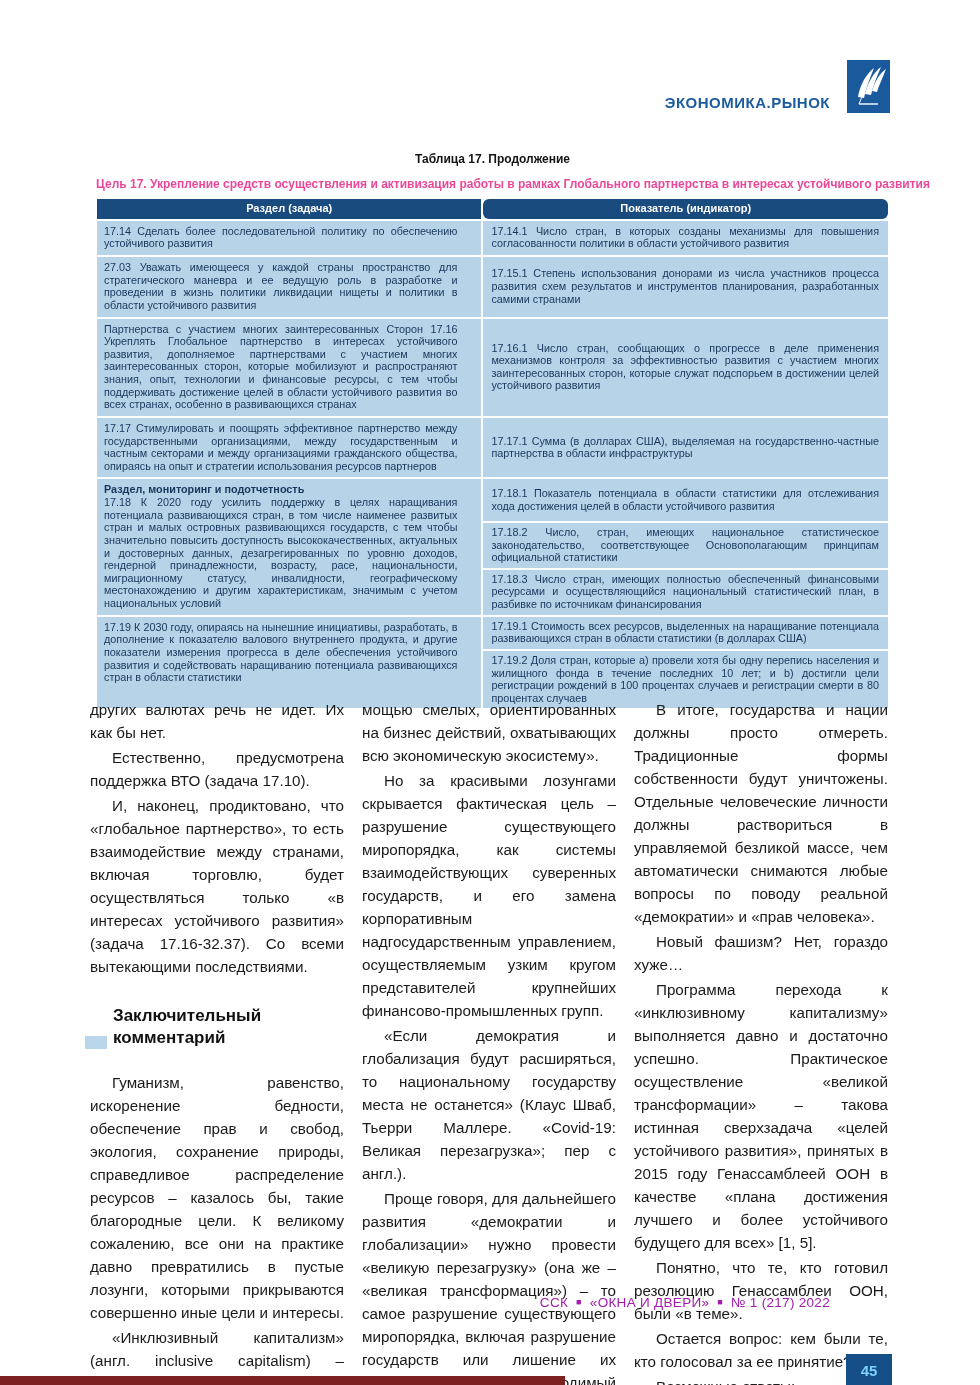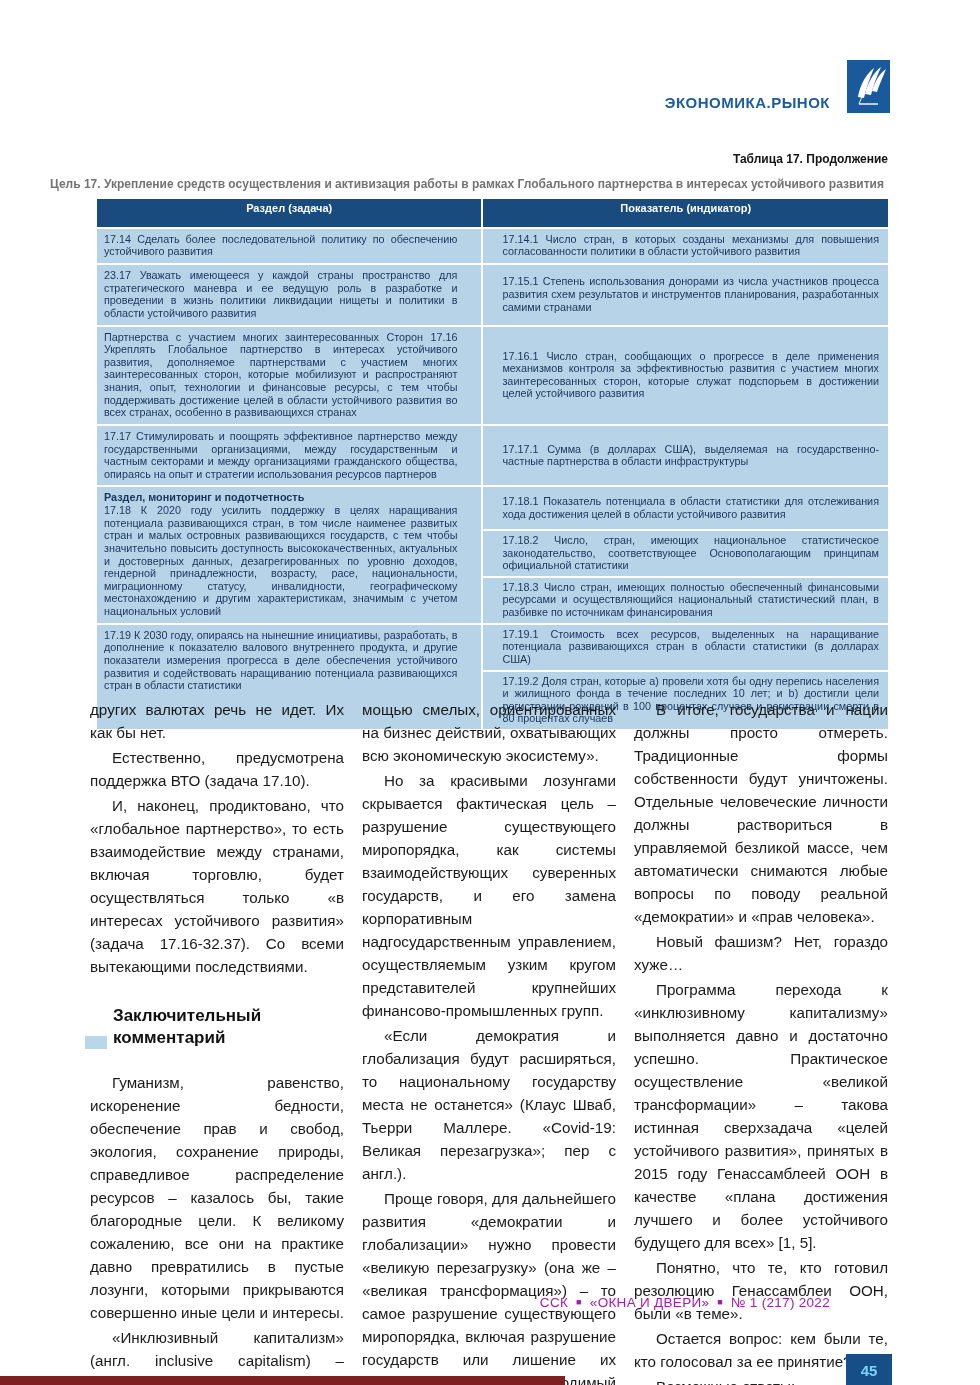--- a/index.html
+++ b/index.html
@@ -5,37 +5,37 @@
   html,body{margin:0;padding:0;}
   body{width:980px;height:1385px;background:#fff;font-family:"Liberation Sans",sans-serif;}
   .page{position:relative;width:980px;height:1385px;background:#ffffff;overflow:hidden;}
 
   
   .header-section{position:absolute;top:94px;right:150px;font-size:15px;font-weight:bold;
     letter-spacing:0.5px;color:#1c5c9e;text-align:right;}
   .header-logo{position:absolute;top:60px;right:90px;width:43px;height:53px;}
 
   
-  .table-caption{position:absolute;top:152px;left:97px;width:791px;text-align:right;
+  .table-caption{position:absolute;top:152px;left:97px;width:791px;text-align:center;
     font-size:12px;font-weight:bold;color:#141414;}
-  .goal-title{position:absolute;top:177px;left:50px;width:880px;text-align:left;
-    font-size:12px;font-weight:bold;color:#737373;}
+  .goal-title{position:absolute;top:177px;left:50px;width:880px;text-align:right;
+    font-size:12px;font-weight:bold;color:#ec4899;}
 
   
   .sdg-table{position:absolute;top:199px;left:97px;width:791px;font-size:10.8px;
     line-height:1.17;color:#17365c;}
   .thead{display:flex;gap:2px;margin-bottom:2px;}
   .th{background:#1a4b7e;color:#ffffff;font-weight:bold;text-align:center;
-    padding:3px 0 12px;font-size:11px;}
+    padding:3px 0 4px;font-size:11px;}
   .th.l{width:48.6%;}
-  .th.r{flex:1;}
+  .th.r{flex:1;border-radius:6px;}
   .trow{display:flex;gap:2px;margin-bottom:2px;align-items:stretch;}
   .tl{width:48.6%;background:#b7d3e7;padding:4px 24px 5px 7px;text-align:justify;box-sizing:border-box;}
   .tr{flex:1;display:flex;flex-direction:column;gap:2px;}
-  .ic{background:#b7d3e7;padding:3px 9px 4px 19px;flex:1;display:flex;flex-direction:column;
+  .ic{background:#b7d3e7;padding:3px 9px 4px 8px;flex:1;display:flex;flex-direction:column;
     justify-content:center;text-align:justify;box-sizing:border-box;}
   .cell-heading{font-weight:bold;}
 
   
   .article{position:absolute;top:696px;left:88px;width:804px;display:flex;gap:14px;
     font-size:15.2px;line-height:23px;color:#1a1a1a;}
   .col{width:258px;text-align:justify;}
   .col p{margin:2px;}
   p.ind{text-indent:22px;}
   .sec-heading{font-weight:bold;font-size:17px;line-height:22px;margin:27px 0 22px;
@@ -77,21 +77,21 @@
     </div>
 
     <div class="trow">
       <div class="tl">17.14 Сделать более последовательной политику по обеспечению устойчивого развития</div>
       <div class="tr">
           <div class="ic">17.14.1 Число стран, в которых созданы механизмы для повышения согласованности политики в области устойчивого развития</div>
         </div>
     </div>
 
     <div class="trow">
-      <div class="tl">23.17 Уважать имеющееся у каждой страны пространство для стратегического маневра и ее ведущую роль в разработке и проведении в жизнь политики ликвидации нищеты и политики в области устойчивого развития</div>
+      <div class="tl">27.03 Уважать имеющееся у каждой страны пространство для стратегического маневра и ее ведущую роль в разработке и проведении в жизнь политики ликвидации нищеты и политики в области устойчивого развития</div>
       <div class="tr">
           <div class="ic">17.15.1 Степень использования донорами из числа участников процесса развития схем результатов и инструментов планирования, разработанных самими странами</div>
         </div>
     </div>
 
     <div class="trow">
       <div class="tl">Партнерства с участием многих заинтересованных Сторон 17.16 Укреплять Глобальное партнерство в интересах устойчивого развития, дополняемое партнерствами с участием многих заинтересованных сторон, которые мобилизуют и распространяют знания, опыт, технологии и финансовые ресурсы, с тем чтобы поддерживать достижение целей в области устойчивого развития во всех странах, особенно в развивающихся странах</div>
       <div class="tr">
           <div class="ic">17.16.1 Число стран, сообщающих о прогрессе в деле применения механизмов контроля за эффективностью развития с участием многих заинтересованных сторон, которые служат подспорьем в достижении целей устойчивого развития</div>
         </div>

